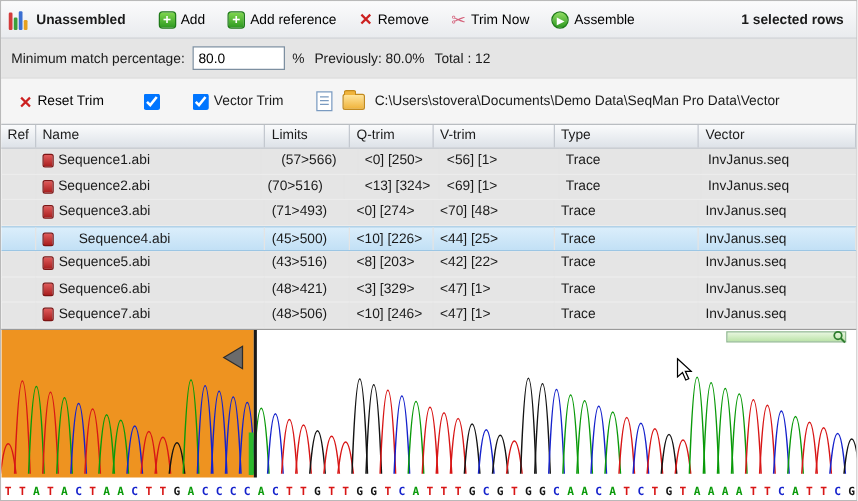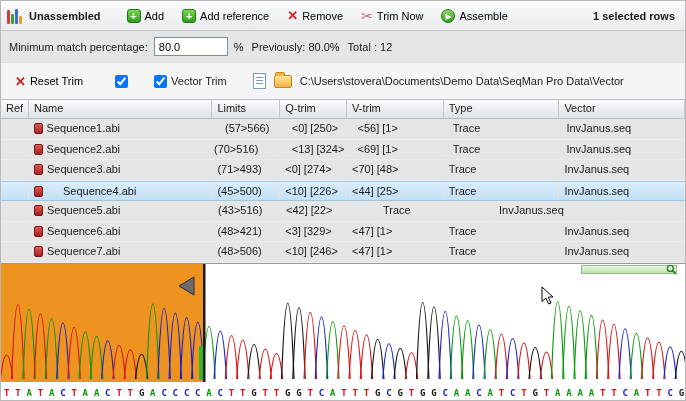--- a/index.html
+++ b/index.html
@@ -195,20 +195,21 @@
           <div class="td" style="width: 116px;">Trace</div>
           <div class="td" style="width: 126px;">InvJanus.seq</div>
         </div>
         <div class="tr">
           <div class="td" style="width: 28px;"></div>
           <div class="td" style="width: 184px;">
             <span class="seq-icon"></span>
             <span>Sequence5.abi</span>
           </div>
           <div class="td" style="width: 68px;">(43&gt;516)</div>
+          <div class="td" style="width: 67px;">&lt;8] [203&gt;</div>
           <div class="td" style="width: 97px;">&lt;42] [22&gt;</div>
           <div class="td" style="width: 116px;">Trace</div>
           <div class="td" style="width: 126px;">InvJanus.seq</div>
         </div>
         <div class="tr">
           <div class="td" style="width: 28px;"></div>
           <div class="td" style="width: 184px;">
             <span class="seq-icon"></span>
             <span>Sequence6.abi</span>
           </div>

